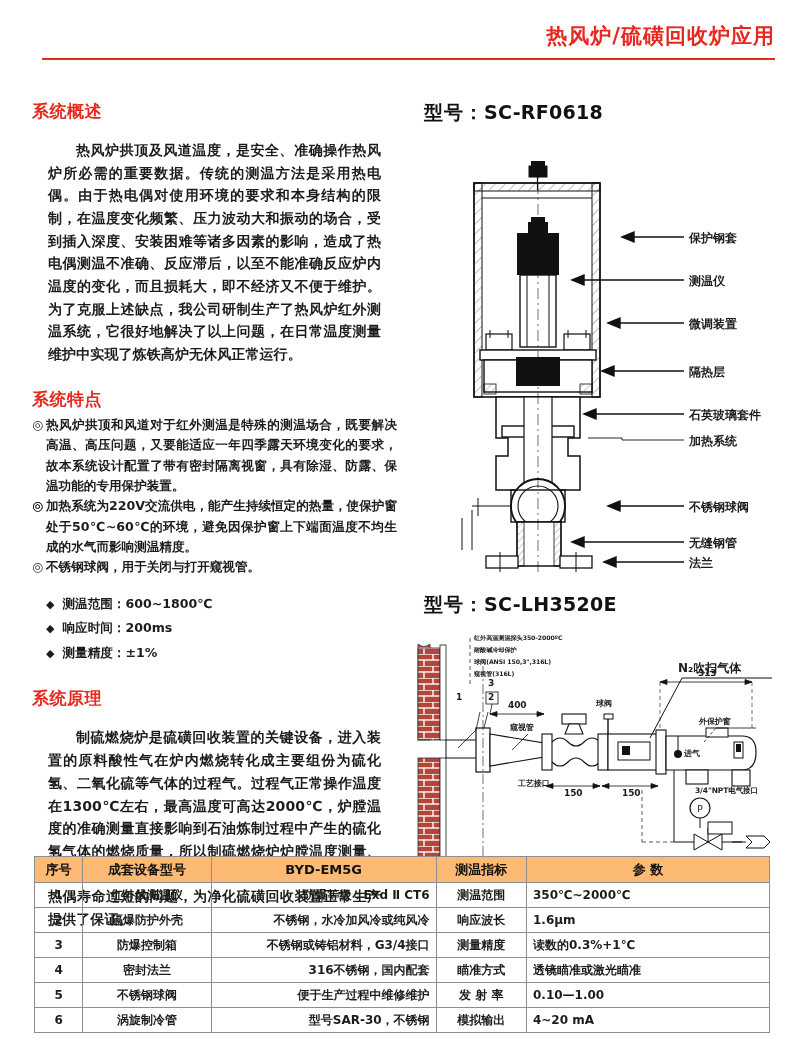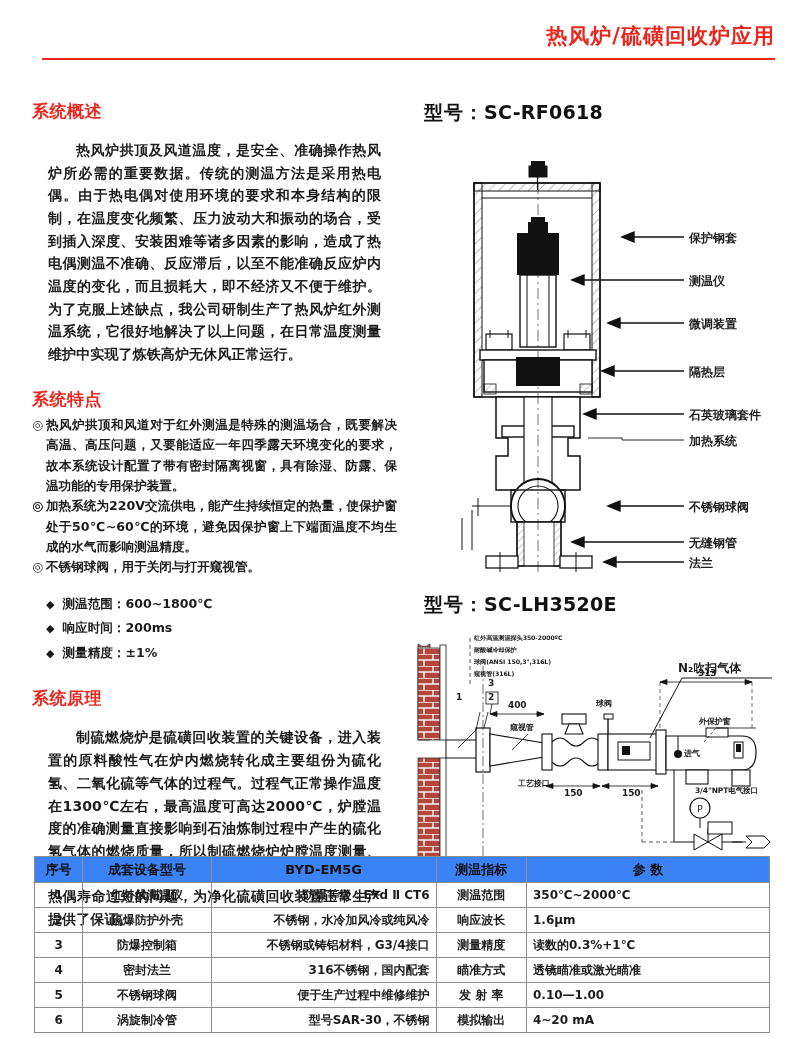--- a/index.html
+++ b/index.html
@@ -179,21 +179,21 @@
     font-size: 12px;
     font-weight: bold;
     color: #1c1c1c;
     height: 25px;
     padding: 0 6px;
     box-sizing: border-box;
     overflow: hidden;
     white-space: nowrap;
   }
   .spec-table thead th {
-    background: #3b82f6;
+    background: #fdba74;
     color: #111;
     text-align: center;
     border-color: #8e8e8e;
     height: 26px;
     font-size: 13px;
   }
   .col-no   { width: 48px;  text-align: center; }
   .col-dev  { width: 128px; text-align: center; }
   .col-spec { width: 224px; text-align: right; padding-left: 14px; }
   .col-idx  { width: 90px;  text-align: center; }

